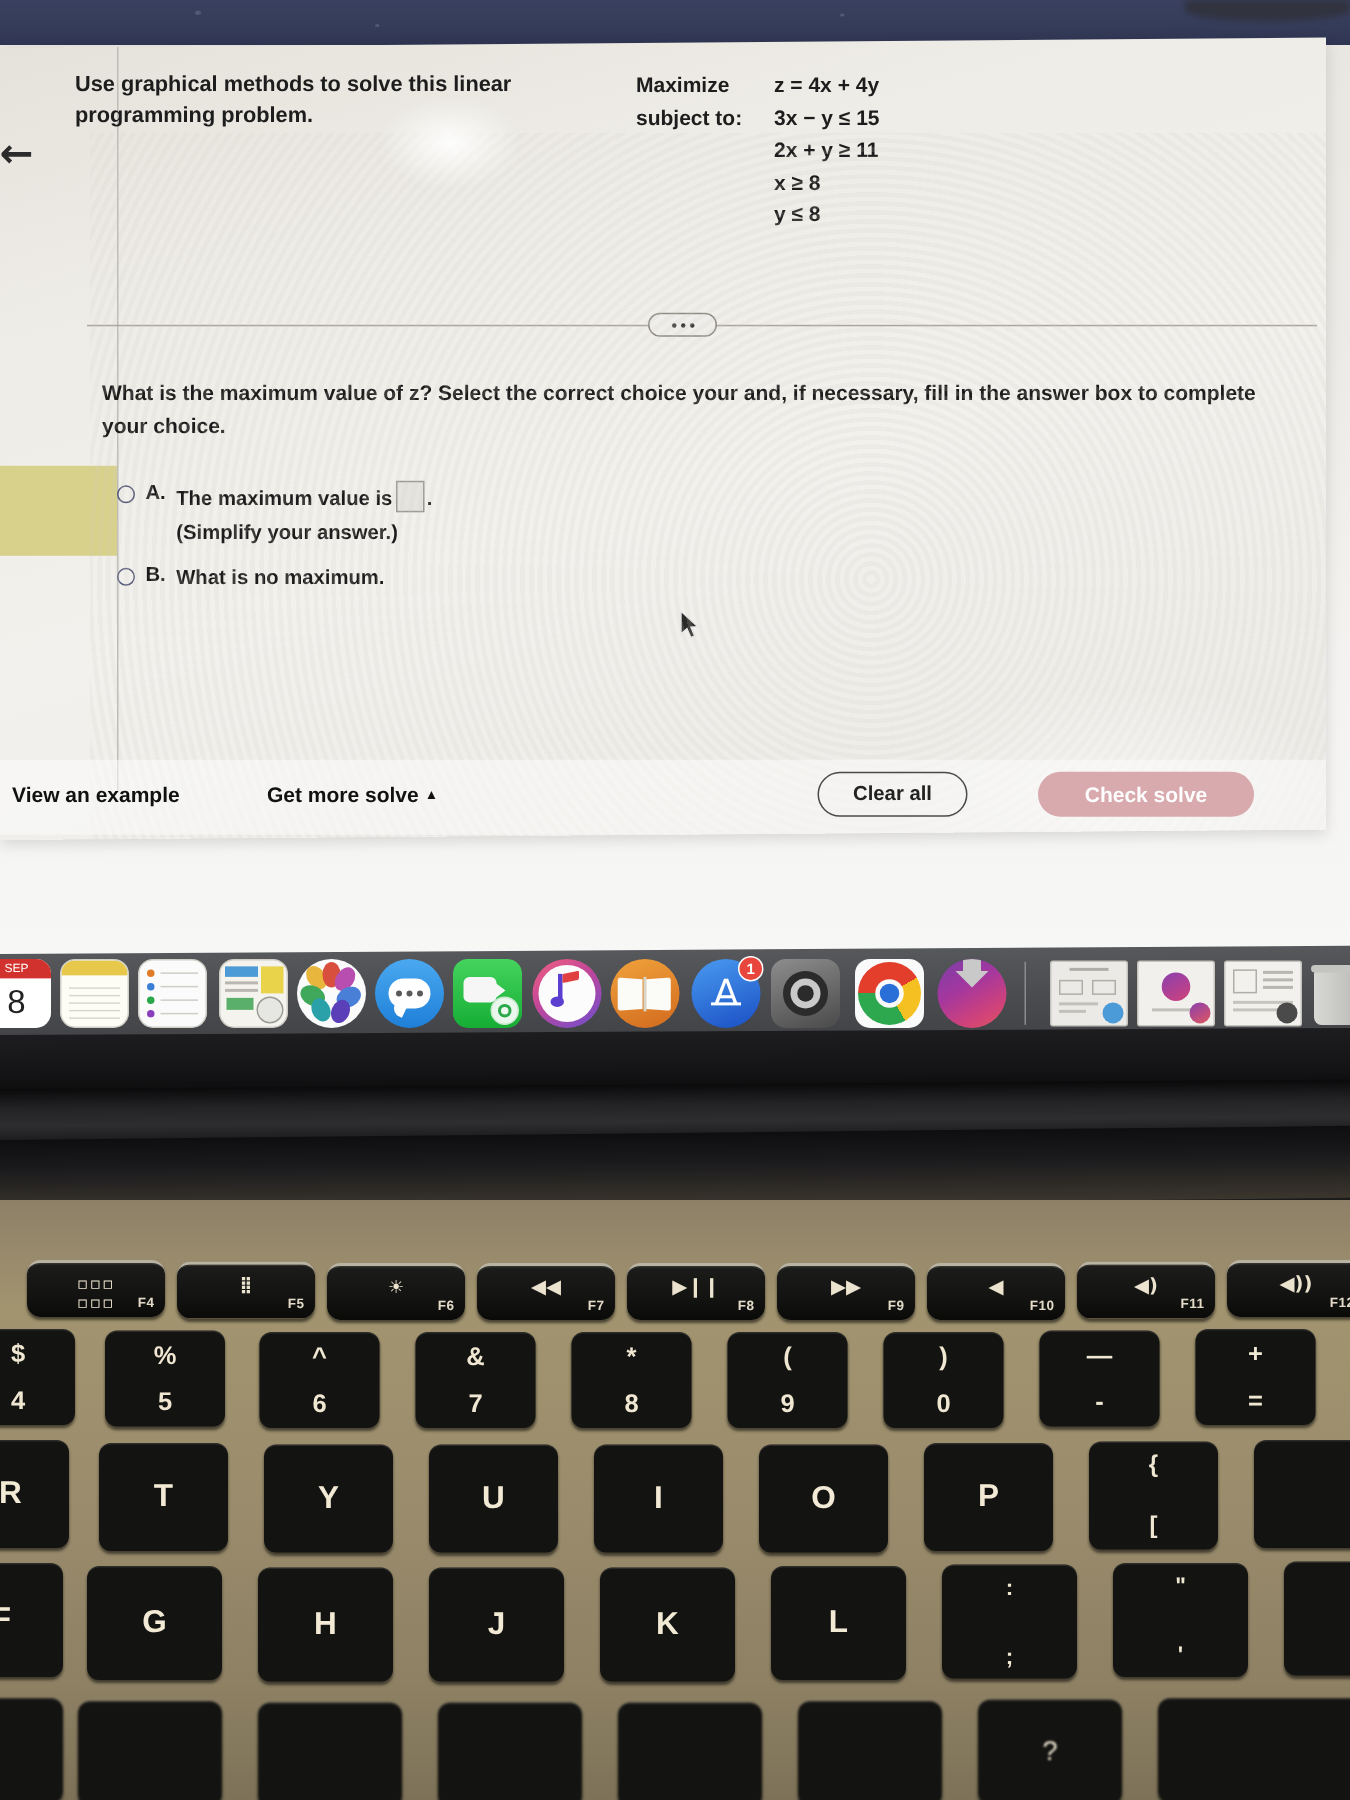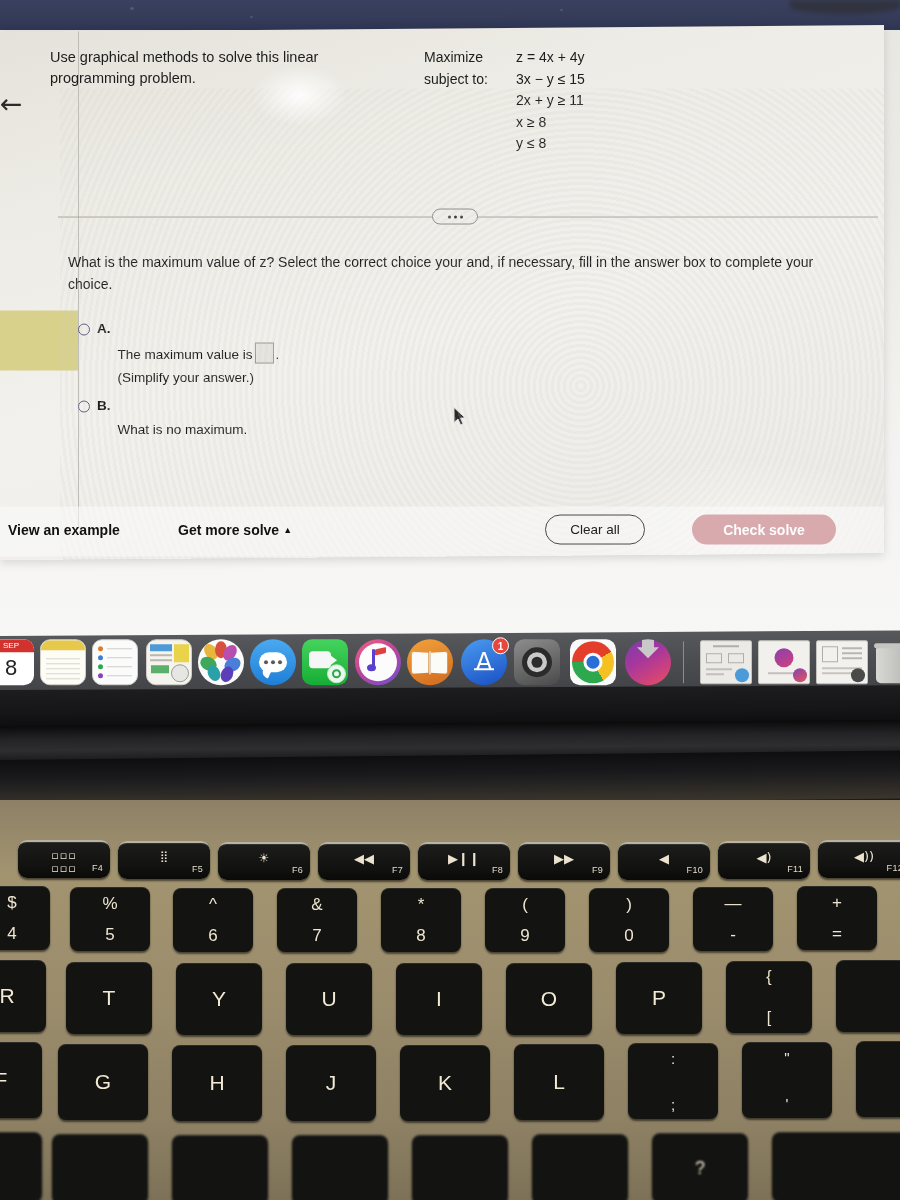--- a/index.html
+++ b/index.html
@@ -103,21 +103,21 @@
     position:absolute; left:68px; top:222px; width:790px;
     font-size:14px; line-height:22px; color:#1c1c1c;
   }
   .choices { position:absolute; left:78px; top:292px; width:520px; }
   .choice { display:flex; align-items:flex-start; margin-bottom:4px; font-size:13.5px; color:#1c1c1c; }
   .radio {
     width:12px; height:12px; border:1.6px solid #565b7a; border-radius:50%;
     margin-top:3px; margin-right:7px; flex:none; background:transparent;
   }
   .choice-letter { font-weight:bold; margin-right:7px; }
-  .choice-body { line-height:20px;margin-top:22px; }
+  .choice-body { line-height:20px; }
   .answer-box {
     display:inline-block; width:19px; height:21px; vertical-align:-5px;
     border:1px solid #9a9a96; background:#e6e4df; margin:0 2px;
   }
   .simplify { margin-top:3px; margin-left:31px; font-size:13.5px; color:#1c1c1c; }
 
   
   .cursor { position:absolute; left:453px; top:378px; width:14px; height:20px; }
 
   
@@ -194,21 +194,21 @@
     border-top:2px solid #b9b3a4;
   }
   .key .fnum { position:absolute; right:7px; bottom:5px; font-size:9px; color:#e3dbc8; letter-spacing:.3px; }
   .key .fglyph { position:absolute; left:50%; transform:translateX(-50%); top:7px; font-size:13px; color:#ece3cf; font-family:"DejaVu Sans", sans-serif; }
 
   .key.big { border-radius:8px; }
   .key .top-lbl { position:absolute; left:0; right:0; top:7px; text-align:center; font-size:17px; color:#f0e7d2; }
   .key .bot-lbl { position:absolute; left:0; right:0; bottom:6px; text-align:center; font-size:17px; color:#f0e7d2; }
   .key .mid-lbl { position:absolute; left:0; right:0; top:50%; transform:translateY(-50%); text-align:center; font-size:21px; color:#f3ead5; }
 
-  .blur-soft { filter:blur(0.35px); }
+  .blur-soft { filter:blur(0.35px);font-weight:bold; }
   .blur-more { filter:blur(0.8px); }
 </style>
 </head>
 <body>
 
 <div id="photo">
 
   <div class="navy-band">
     <div class="navy-blob"></div>
     <div class="navy-speck" style="left:130px;top:7px;width:4px;height:3px;"></div>

